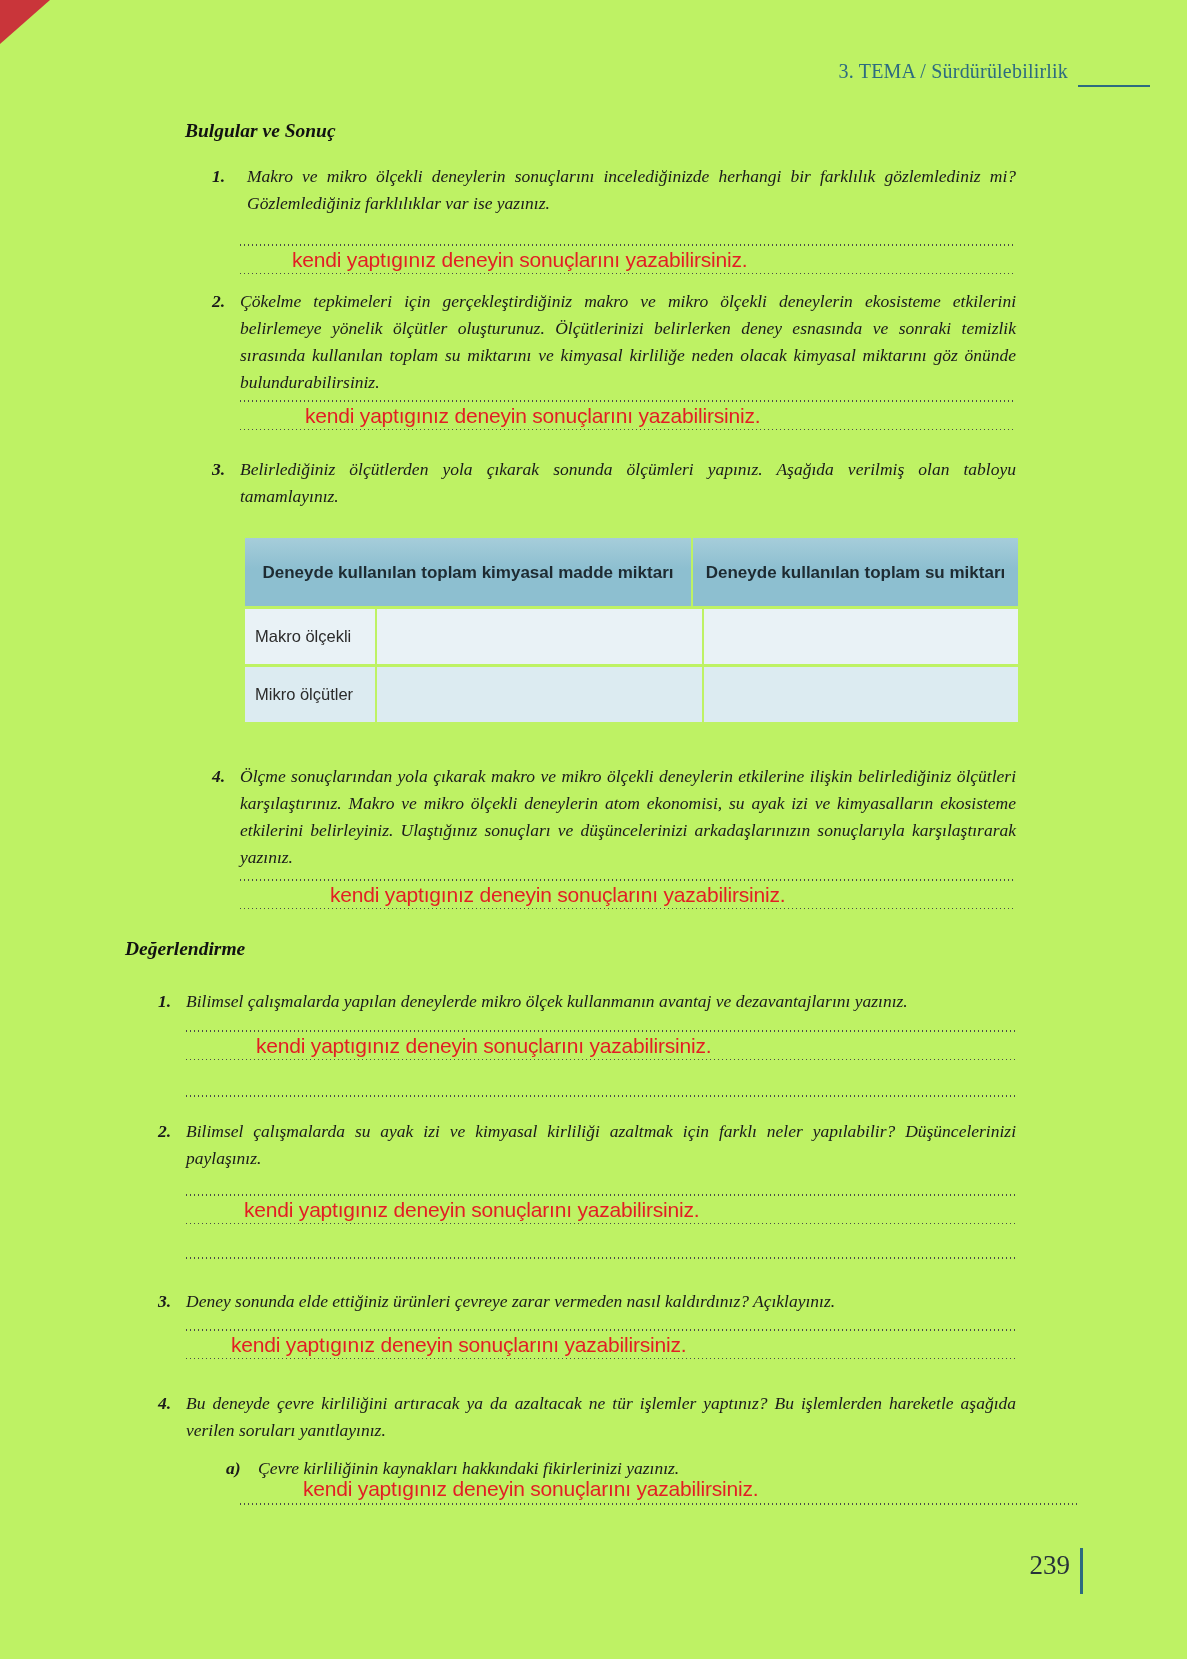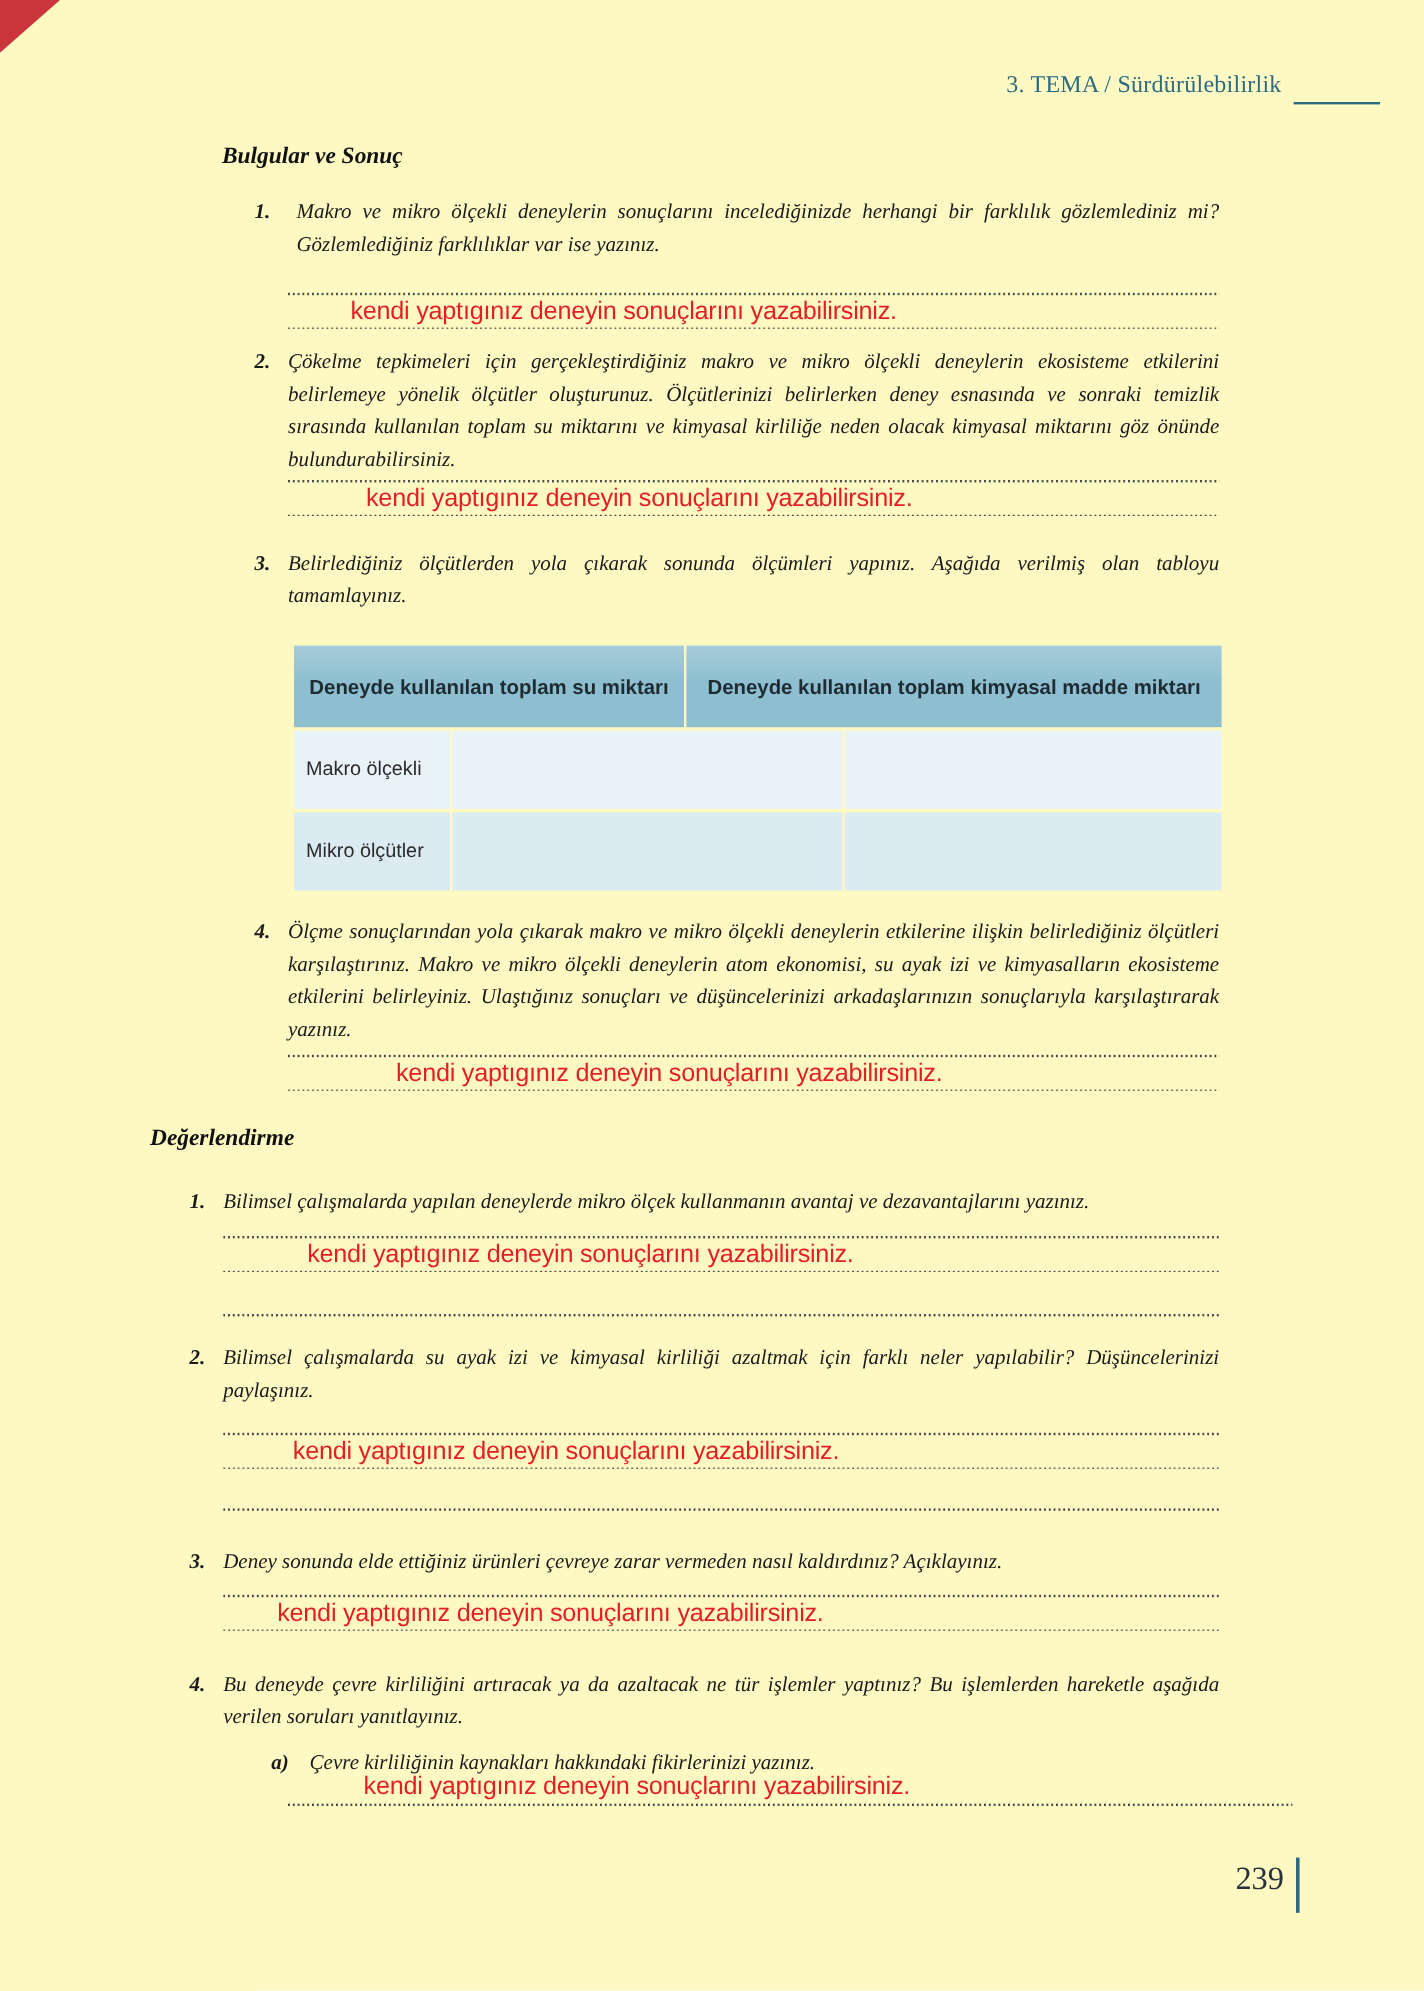--- a/index.html
+++ b/index.html
@@ -1,19 +1,19 @@
 <!DOCTYPE html>
 <html><head>
 <meta charset="utf-8">
 <style>
   html,body{margin:0;padding:0;background:#ffffff;}
   .page{
     position:relative;
     width:1187px;height:1659px;
-    background:#fef9c3;
+    background:#bef264;
     font-family:"Liberation Serif",serif;
     overflow:hidden;
   }
   
   .corner{
     position:absolute;left:0;top:0;width:50px;height:44px;
     background:#c9353a;
     clip-path:polygon(0 0,100% 0,0 100%);
   }
   
@@ -63,21 +63,21 @@
   }
   
   .rtable{position:absolute;left:245px;top:538px;width:773px;}
   .thead{display:flex;gap:2px;height:68px;}
   .th{
     background:linear-gradient(180deg,#a6cdda 0%,#8dbfd0 45%,#8dbfd0 100%);
     display:flex;align-items:center;justify-content:center;text-align:center;
     font-family:"Liberation Sans",sans-serif;font-weight:bold;
     font-size:17px;line-height:21px;color:#1e2b32;padding:0 6px;box-sizing:border-box;
   }
-  .trow{display:flex;gap:2px;height:65px;margin-top:3px;}
+  .trow{display:flex;gap:2px;height:55px;margin-top:3px;}
   .td{
     display:flex;align-items:center;
     font-family:"Liberation Sans",sans-serif;font-size:16.5px;color:#2b2b2b;
     padding-left:10px;box-sizing:border-box;
   }
   .w1{width:130px;flex:0 0 130px;}
   .w2{width:325px;flex:0 0 325px;}
   .w3{width:314px;flex:1 1 auto;}
   .bg-a{background:#e9f2f6;}
   .bg-b{background:#dcebf1;}
@@ -122,22 +122,22 @@
     <div class="ans-text" style="padding-left:65px;">kendi yaptıgınız deneyin sonuçlarını yazabilirsiniz.</div>
   </div>
 
   <div class="qitem" style="left:212px;top:456px;width:804px;">
     <span class="qnum">3.</span>
     <div class="qtext" style="width:776px;">Belirlediğiniz ölçütlerden yola çıkarak sonunda ölçümleri yapınız. Aşağıda verilmiş olan tabloyu tamamlayınız.</div>
   </div>
 
   <div class="rtable">
     <div class="thead">
+      <div class="th w3">Deneyde kullanılan toplam kimyasal madde miktarı</div>
       <div class="th w2">Deneyde kullanılan toplam su miktarı</div>
-      <div class="th w3">Deneyde kullanılan toplam kimyasal madde miktarı</div>
     </div>
     <div class="trow">
       <div class="td w1 bg-a">Makro ölçekli</div>
       <div class="td w2 bg-a"></div>
       <div class="td w3 bg-a"></div>
     </div>
     <div class="trow">
       <div class="td w1 bg-b">Mikro ölçütler</div>
       <div class="td w2 bg-b"></div>
       <div class="td w3 bg-b"></div>

